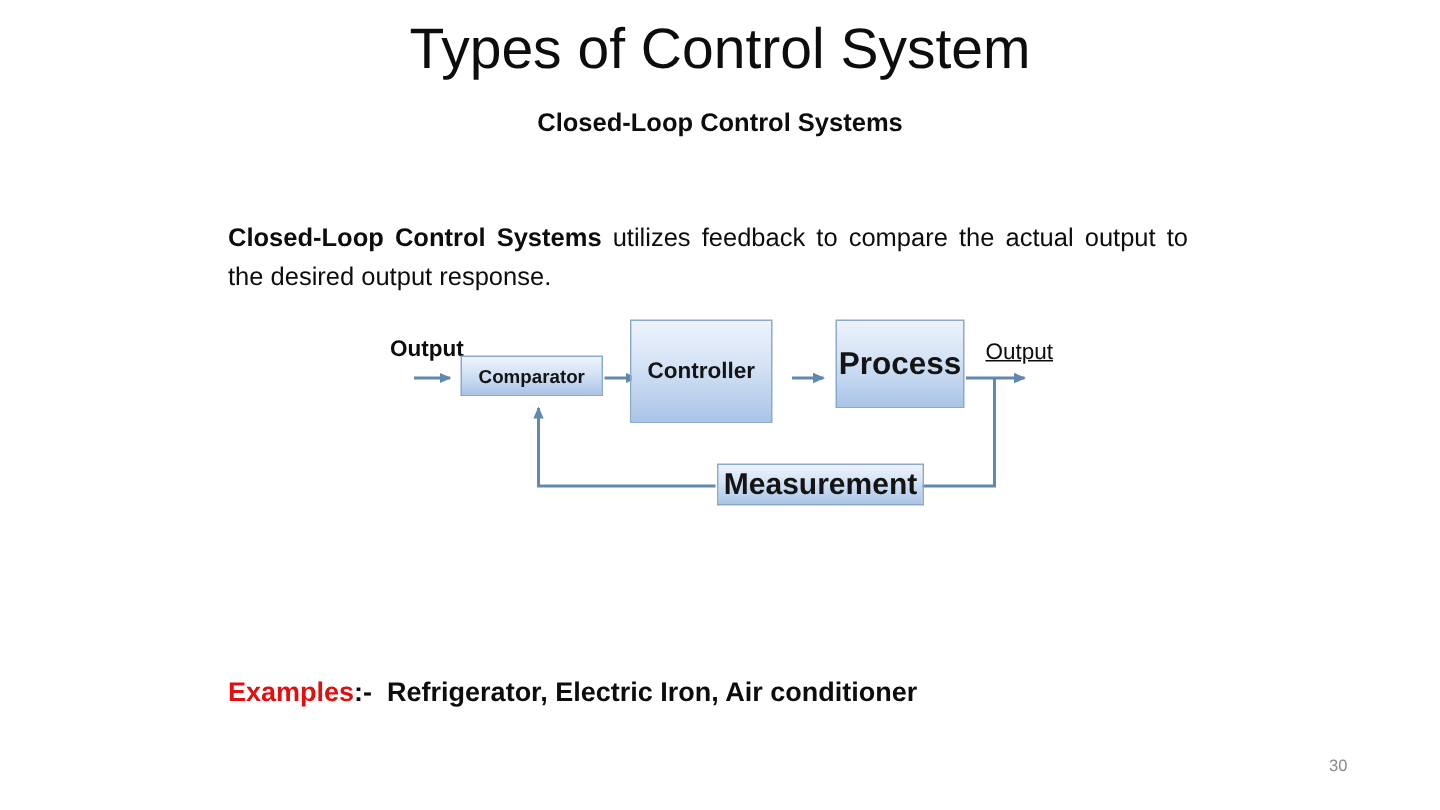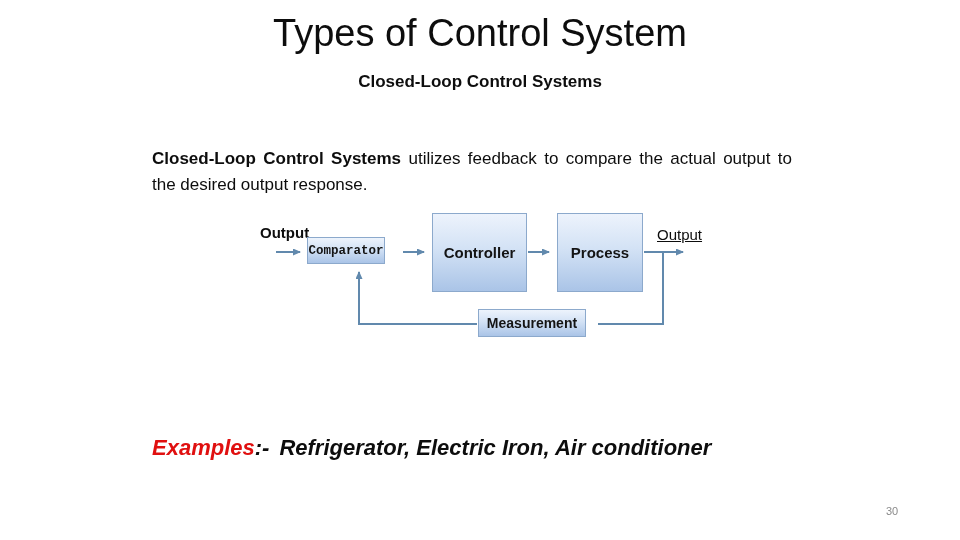--- a/index.html
+++ b/index.html
@@ -38,37 +38,36 @@
   .lbl-input{top:224px;left:260px;font-weight:600;}
   .lbl-output{top:226px;left:657px;font-weight:400;text-decoration:underline;}
   .block{
     box-sizing:border-box;
     background:linear-gradient(to bottom,#edf3fc 0%,#d3e2f5 45%,#aac4e7 100%);
     border:1.5px solid #8ca9cc;
     display:flex;align-items:center;justify-content:center;
     font-weight:700;color:#141414;
     text-align:center;
   }
-  .block-comparator{top:237px;left:307px;width:78px;height:27px;font-size:12.5px;font-family:Liberation Mono, monospace;}
-  .block-controller{top:213px;left:432px;width:95px;height:79px;font-size:15px;}
-  .block-process{top:213px;left:557px;width:86px;height:79px;font-size:15px;}
-  .block-measurement{top:309px;left:478px;width:108px;height:28px;font-size:14px;}
+  .block-comparator{top:237px;left:307px;width:95px;height:27px;font-size:12.5px;}
+  .block-controller{top:213px;left:420px;width:95px;height:69px;font-size:15px;}
+  .block-process{top:213px;left:557px;width:86px;height:59px;font-size:21px;}
+  .block-measurement{top:309px;left:478px;width:138px;height:28px;font-size:20px;}
   .arrows-layer{top:0;left:0;width:960px;height:540px;pointer-events:none;}
   .caption{
     top:352px;left:498px;transform:translateX(-50%);
     font-family:"Liberation Serif",serif;
     font-size:17px;color:#1f1f1f;
     white-space:nowrap;
     filter:blur(0.4px);
   }
   .examples{
-    top:435px;left:152px;
-    font-size:22px;font-weight:700;color:#0d0d0d;
+    top:451px;left:152px;
+    font-size:18px;font-weight:700;color:#0d0d0d;
     white-space:nowrap;
-    font-style:italic;
   }
   .examples .sep{margin-right:10px;}
   .page-number{
     top:505px;left:886px;
     font-size:11px;color:#8a8a8a;font-weight:400;
   }
 </style>
 </head>
 <body>
 

